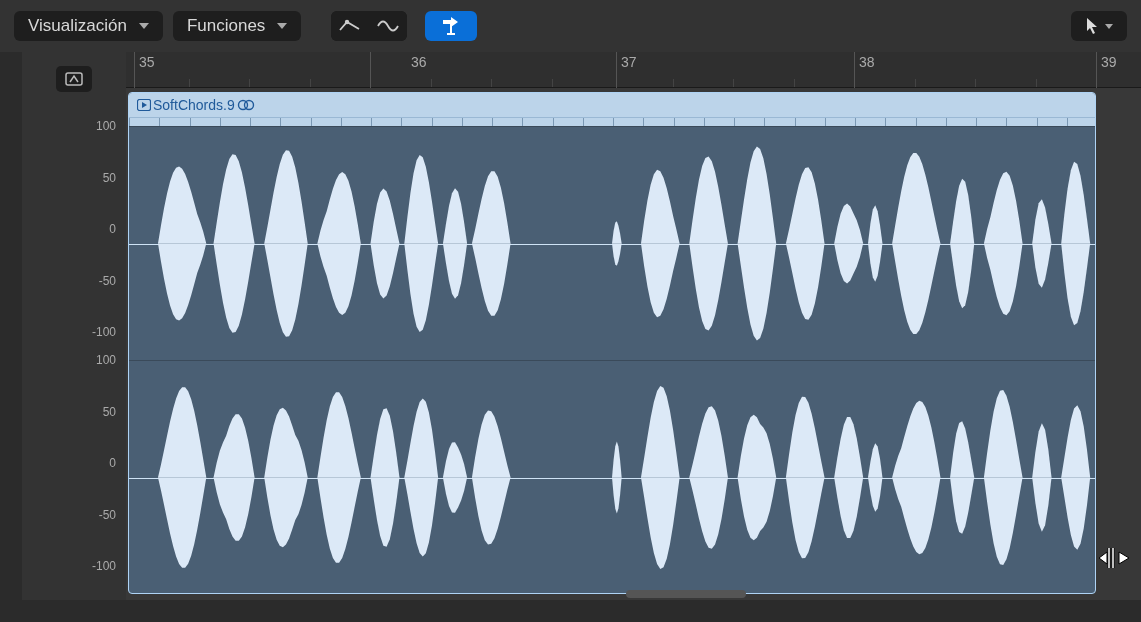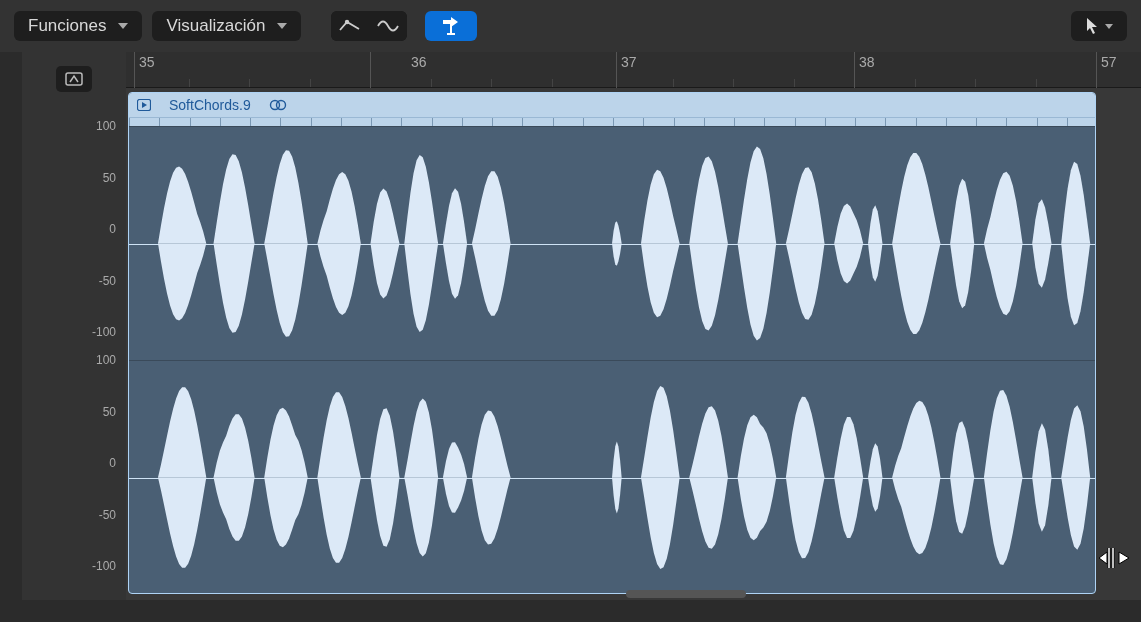--- a/index.html
+++ b/index.html
@@ -173,21 +173,21 @@
       background: #4a5f74;
       border: 1px solid #aed3f5;
       border-radius: 4px;
       overflow: hidden;
     }
     .region-header {
       height: 24px;
       background: #bcd4ea;
       display: flex;
       align-items: center;
-      gap: 18px;
+      gap: 2px;
       padding: 0 8px;
       font-size: 14px;
       color: #205a9a;
       font-weight: 500;
     }
     .region-header svg { flex-shrink: 0; }
     .region-ruler {
       height: 9px;
       background: #bcd4ea;
       border-top: 1px solid #9ab8d4;
@@ -239,25 +239,25 @@
       background: #555;
       border-radius: 4px;
       cursor: pointer;
     }
   </style>
 </head>
 <body>
 
 <div class="toolbar">
   <button class="menu-btn">
-    <span>Funciones</span>
+    <span>Visualización</span>
     <span class="chev"></span>
   </button>
   <button class="menu-btn">
-    <span>Visualización</span>
+    <span>Funciones</span>
     <span class="chev"></span>
   </button>
 
   <div style="width:10px"></div>
 
   <div class="tool-group">
     <button class="tool-icon-btn">
       <svg width="22" height="14" viewBox="0 0 22 14">
         <path d="M1 11 L8 3 L20 10" stroke="#ccc" stroke-width="1.8" fill="none"></path>
         <circle cx="8" cy="3" r="2.2" fill="#ccc"></circle>
@@ -325,21 +325,21 @@
         <div class="ruler-minor" style="left: 365px;"></div>
         <div class="ruler-minor" style="left: 425.5px;"></div>
         <div class="ruler-tick" style="left: 490px;">37</div>
         <div class="ruler-minor" style="left: 546.5px;"></div>
         <div class="ruler-minor" style="left: 607px;"></div>
         <div class="ruler-minor" style="left: 667.5px;"></div>
         <div class="ruler-tick" style="left: 728px;">38</div>
         <div class="ruler-minor" style="left: 788.5px;"></div>
         <div class="ruler-minor" style="left: 849px;"></div>
         <div class="ruler-minor" style="left: 909.5px;"></div>
-        <div class="ruler-tick" style="left: 970px;">57</div>
+        <div class="ruler-tick" style="left: 970px;">39</div>
       </div>
 
     <div class="region">
       <div class="region-header">
         <svg width="14" height="12" viewBox="0 0 14 12">
           <rect x="0.5" y="0.5" width="13" height="11" rx="2" fill="none" stroke="#205a9a" stroke-width="1.2"></rect>
           <path d="M5 3 L10 6 L5 9 Z" fill="#205a9a"></path>
         </svg>
         <span>SoftChords.9</span>
         <svg width="18" height="12" viewBox="0 0 18 12">

